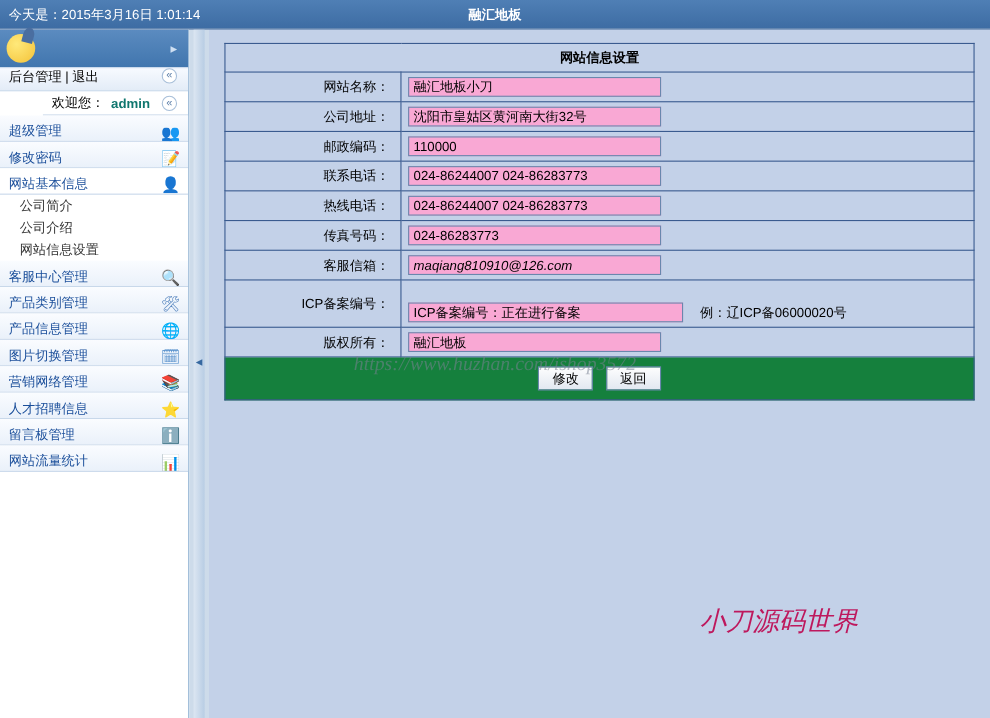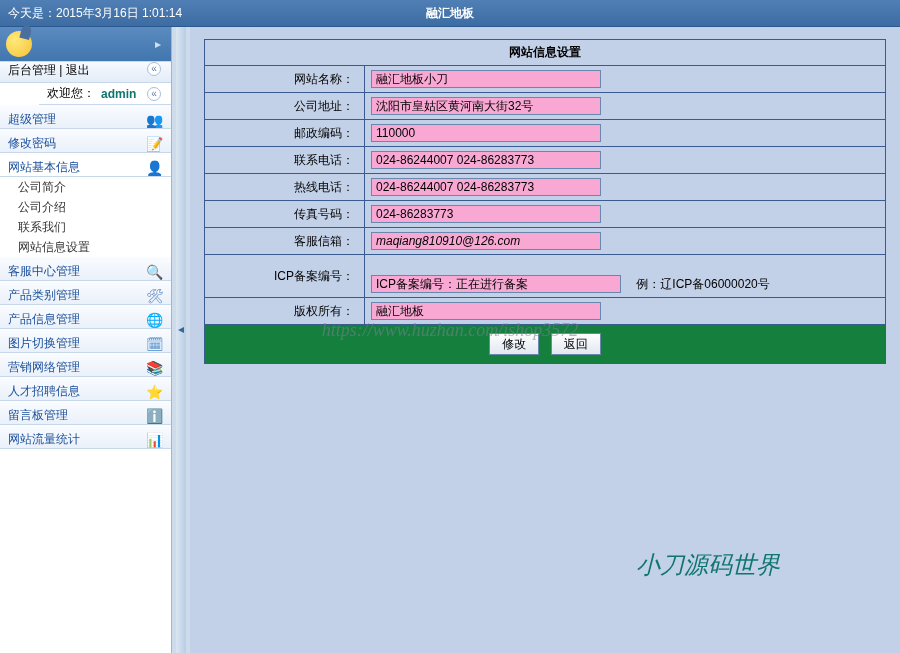--- a/index.html
+++ b/index.html
@@ -231,21 +231,21 @@
   color: rgba(120,130,145,0.55);
   font-size: 18px;
   font-family: Georgia, "Times New Roman", serif;
   font-style: italic;
   pointer-events: none;
 }
 .wm2 {
   position: absolute;
   bottom: 72px;
   right: 120px;
-  color: #0f766e;
+  color: #be185d;
   font-size: 24px;
   font-style: italic;
   font-family: "KaiTi", "楷体", serif;
   pointer-events: none;
   margin-left: 28px;
 }
 .ico { display:inline-block; }
 </style>
 </head>
 <body>
@@ -286,23 +286,20 @@
       <span>网站基本信息</span>
       <span class="nav-icon ico" style="color:#5aa0e0">👤</span>
     </div>
     <div class="sub-item">
         <span>公司简介</span>
       </div>
     <div class="sub-item">
         <span>公司介绍</span>
       </div>
     <div class="sub-item">
-        <span>联系我们</span>
-      </div>
-    <div class="sub-item">
         <span>网站信息设置</span>
       </div>
 
     <div class="nav-item">
       <span>客服中心管理</span>
       <span class="nav-icon ico" style="color:#d8a030">🔍</span>
     </div>
     <div class="nav-item">
       <span>产品类别管理</span>
       <span class="nav-icon ico" style="color:#5a88c0">🛠</span>

